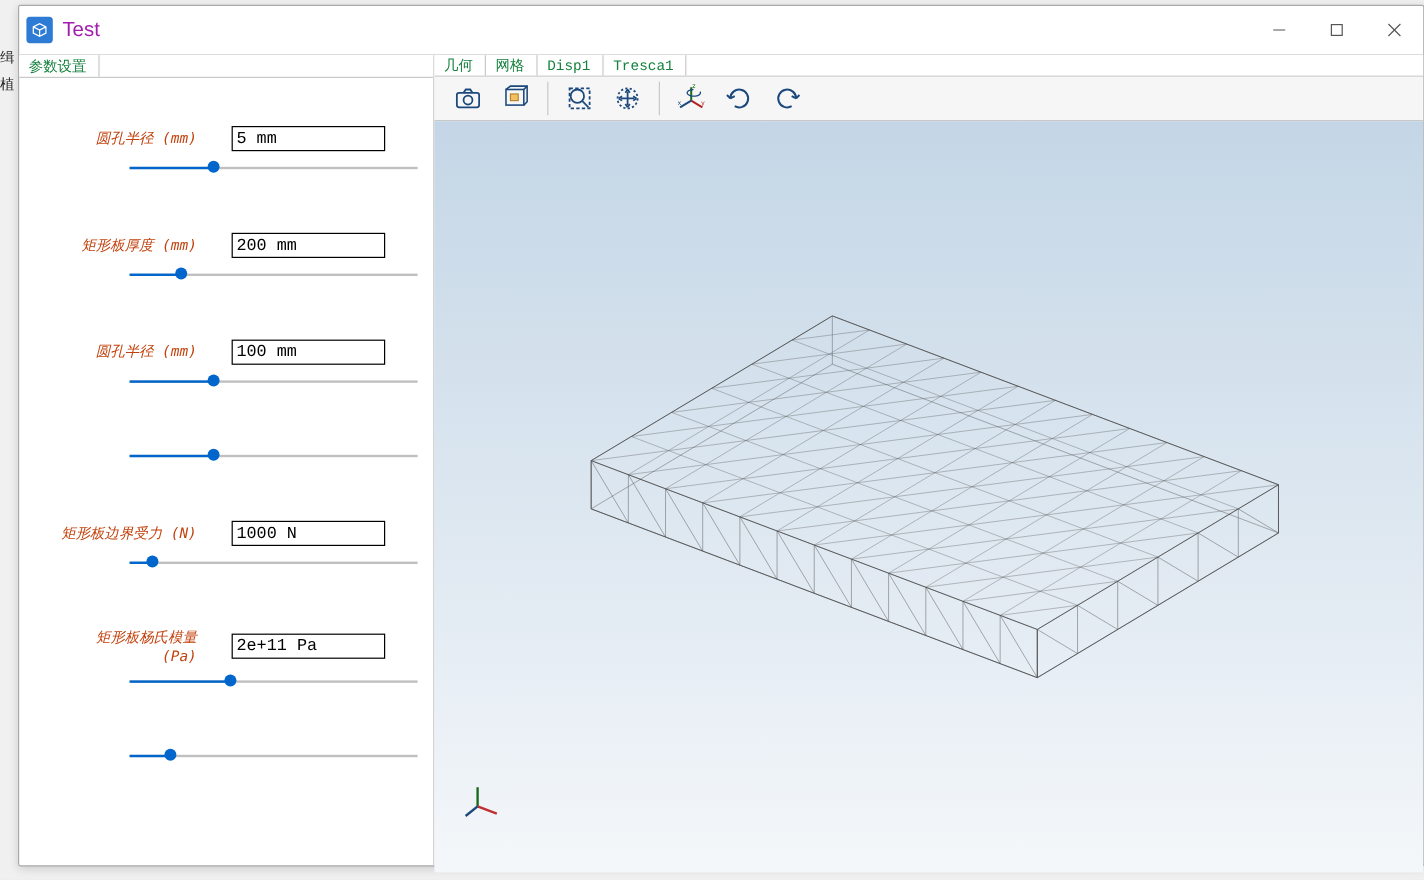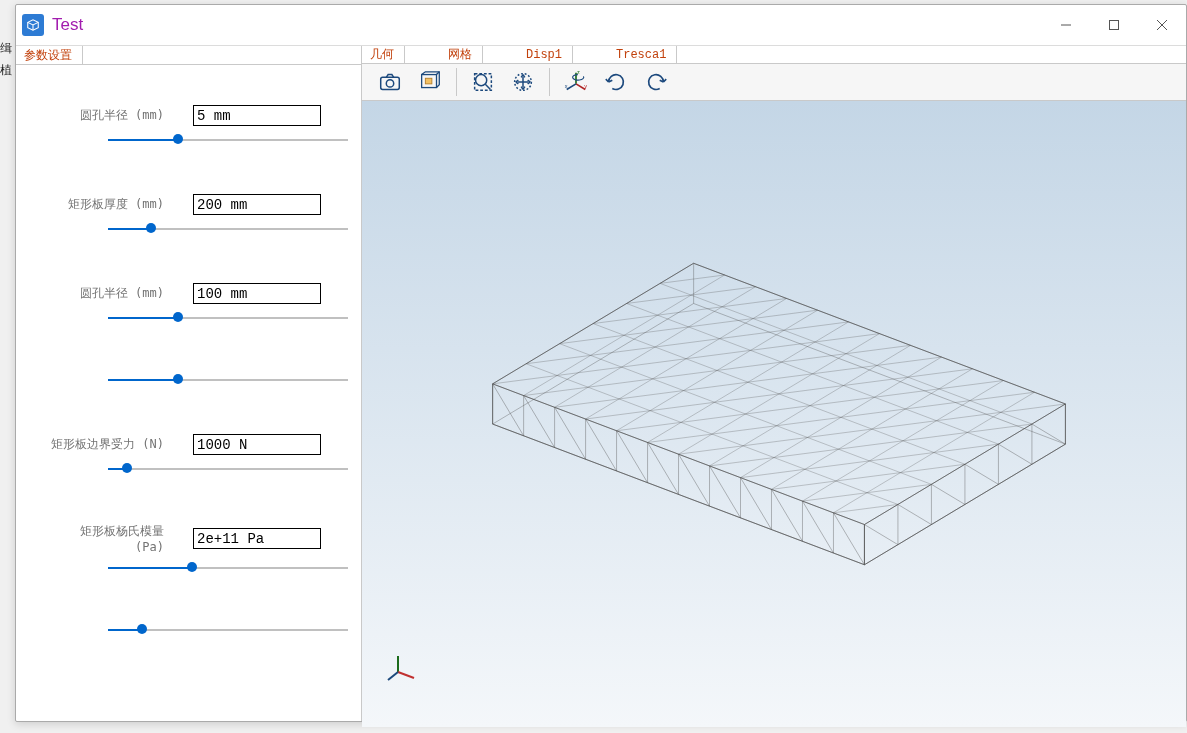--- a/index.html
+++ b/index.html
@@ -15,33 +15,33 @@
   .titlebar .app-icon svg{width:14px;height:14px;}
   .titlebar .title{color:#a21caf;font-size:17px;font-weight:400;}
   .titlebar .spacer{flex:1;}
   .winbtn{width:48px;height:40px;display:flex;align-items:center;justify-content:center;color:#555;}
   .winbtn svg{width:12px;height:12px;stroke:currentColor;stroke-width:1;}
   
   .content{flex:1;display:flex;min-height:0;}
   
   .left{width:345px;display:flex;flex-direction:column;border-right:1px solid #c9c9c9;}
   .tabstrip{height:18px;border-bottom:1px solid #c9c9c9;background:#fff;display:flex;}
-  .tabstrip .tab{font-size:12px;padding:1px 10px 0 8px;border-right:1px solid #c9c9c9;color:#c2410c;line-height:16px;}
+  .tabstrip .tab{font-size:12px;padding:1px 10px 0 8px;border-right:1px solid #c9c9c9;color:#15803d;line-height:16px;}
   .params{flex:1;padding:40px 30px 10px 30px;}
   .param{margin-bottom:46px;}
   .param-row{display:flex;align-items:center;gap:6px;}
-  .param-row label{width:118px;text-align:right;font-size:12px;color:#737373;font-family:"SimSun",monospace;}
+  .param-row label{width:118px;text-align:right;font-size:12px;color:#c2410c;font-family:"SimSun",monospace;font-style:italic;}
   .param-row input.txt{width:120px;height:19px;border:1px solid #000;padding:0 3px;font-family:"Courier New",monospace;font-size:14px;margin-left:23px;}
   .slider-wrap{margin-top:6px;height:16px;position:relative;width:240px;margin-left:62px;}
   .slider-track{position:absolute;top:7px;left:0;right:0;height:2px;background:#c0c0c0;}
   .slider-fill{position:absolute;top:7px;left:0;height:2px;background:#0066cc;}
   .slider-thumb{position:absolute;top:2px;width:10px;height:10px;background:#0066cc;border-radius:50%;transform:translateX(-50%);}
   
   .right{flex:1;display:flex;flex-direction:column;}
-  .right .tabstrip{border-bottom:1px solid #c9c9c9;gap:35px;}
+  .right .tabstrip{border-bottom:1px solid #c9c9c9;}
   .right .tabstrip .tab{font-family:"Courier New",monospace;}
   .toolbar{height:40px;background:#f6f6f6;border-bottom:1px solid #c9c9c9;display:flex;align-items:center;padding:0 8px;gap:0;}
   .tbtn{width:40px;height:36px;display:flex;align-items:center;justify-content:center;}
   .tbtn svg{width:26px;height:26px;}
   .sep{width:1px;height:28px;background:#c9c9c9;margin:0 6px;}
   .viewport{flex:1;position:relative;background:linear-gradient(#c4d6e6,#f4f7fa);}
   .triad{position:absolute;left:24px;bottom:40px;}
   
   .bgfrag{position:absolute;color:#222;font-size:12px;}
 </style>

